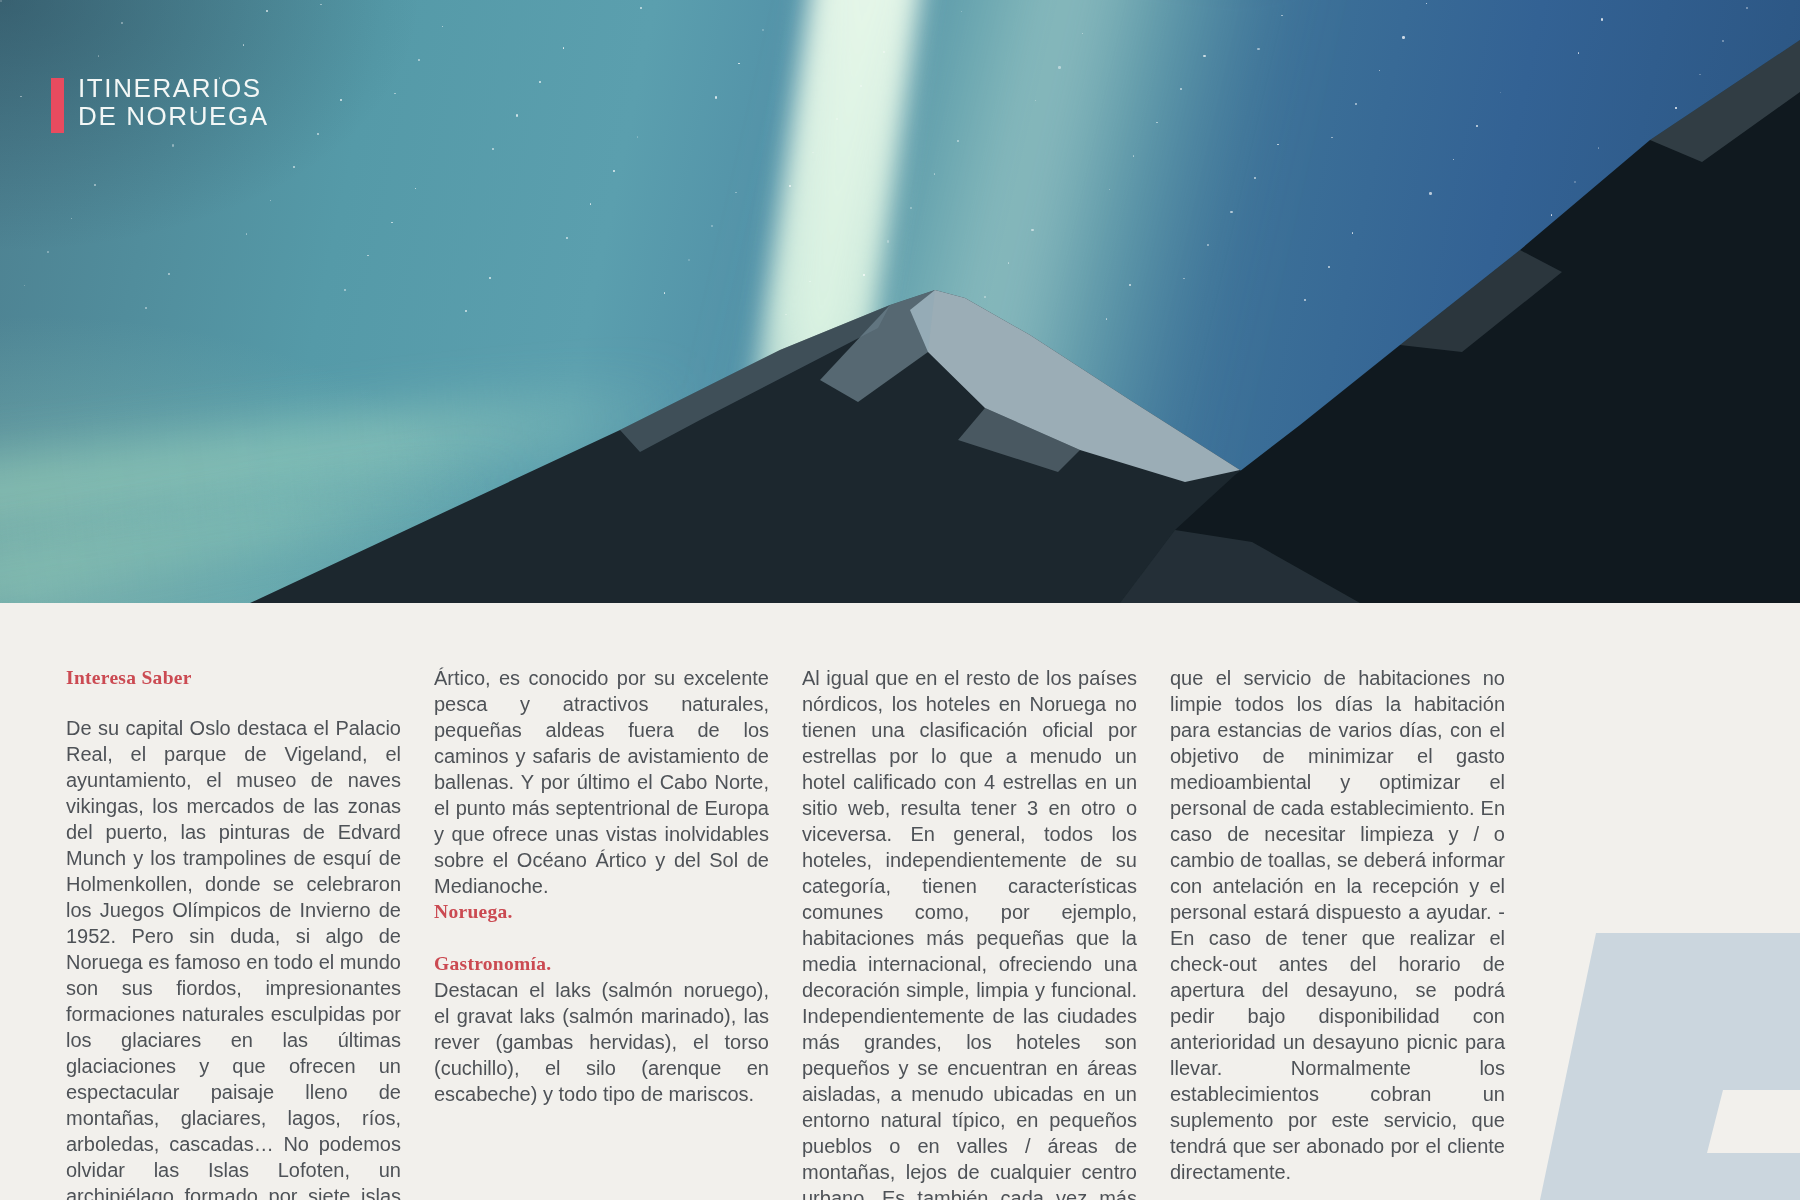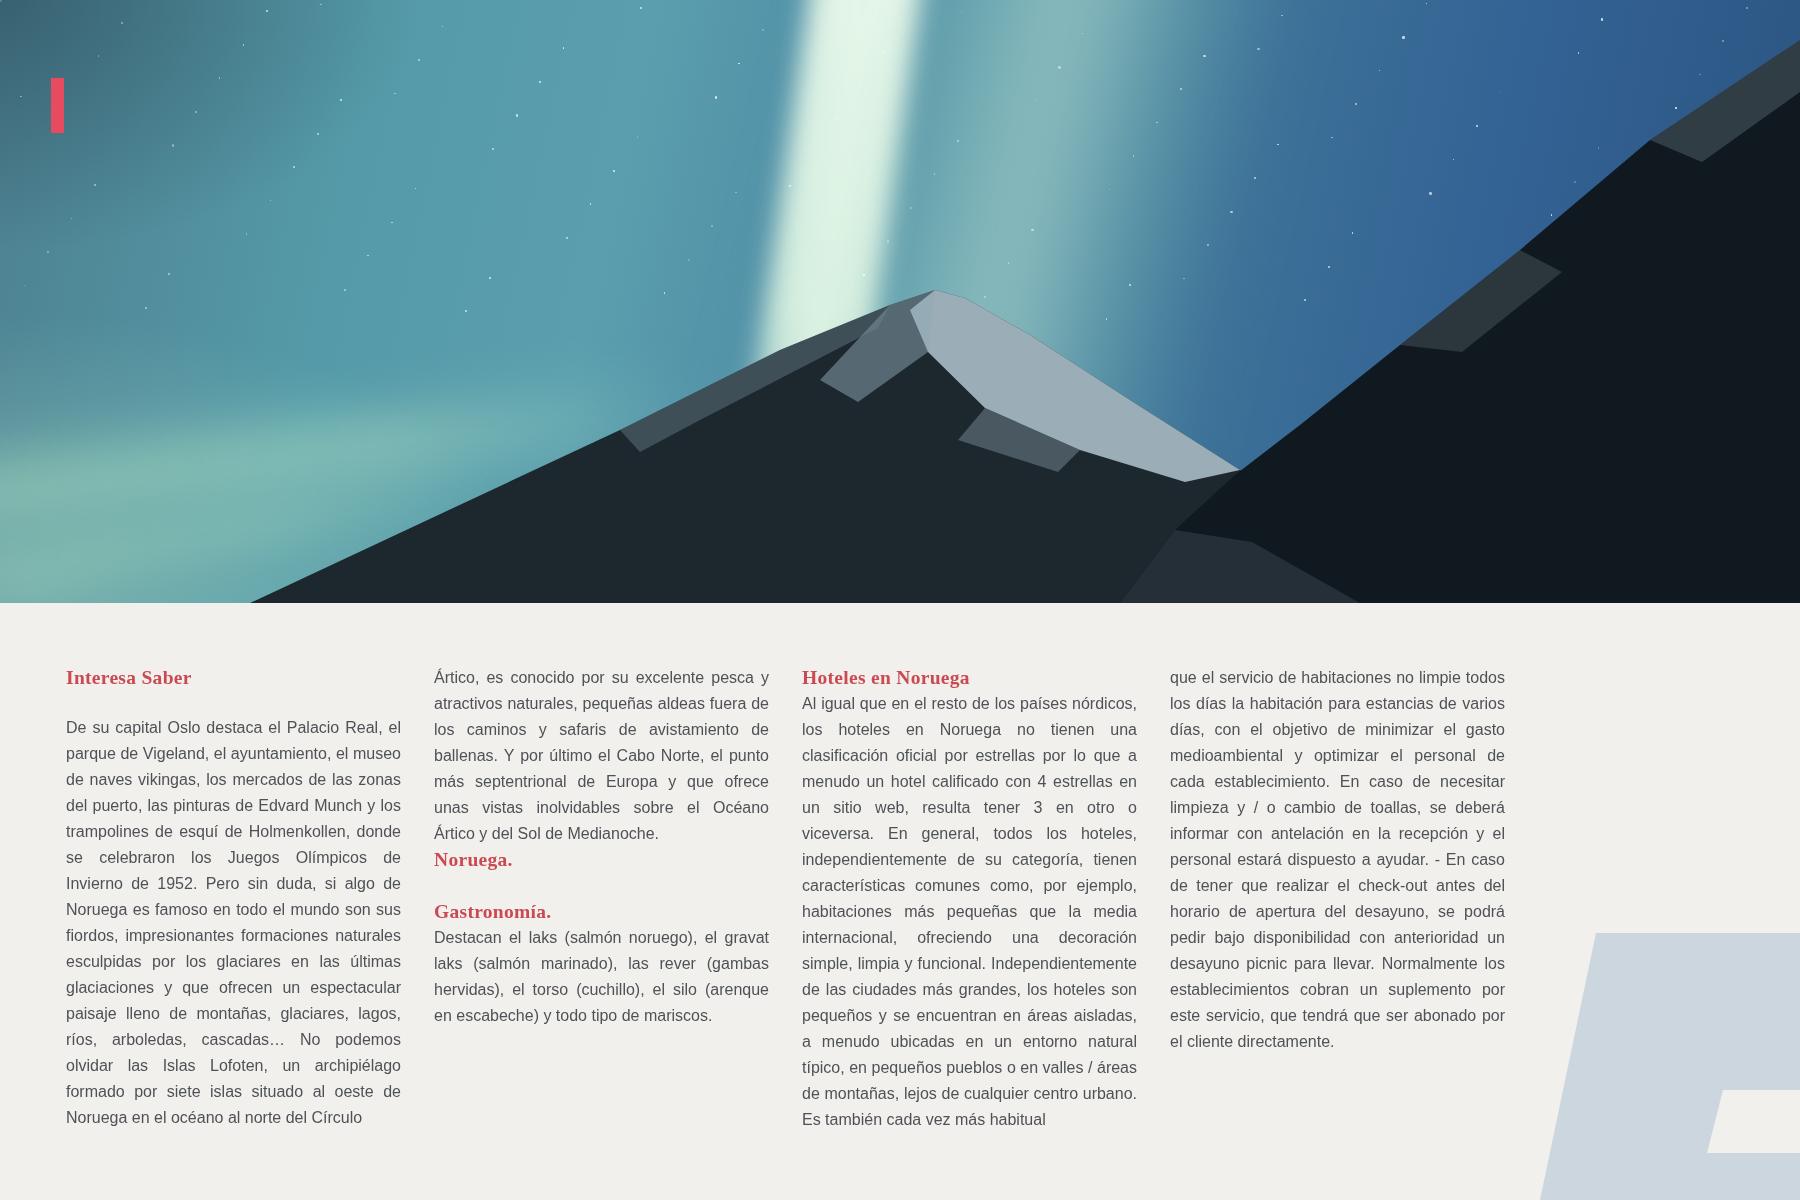--- a/index.html
+++ b/index.html
@@ -60,21 +60,21 @@
   .cols{display:grid;grid-template-columns:repeat(4,335px);column-gap:33px;}
   .col{min-width:0;}
   .heading{
     margin:0;font-family:"Liberation Serif","DejaVu Serif",serif;
     font-weight:700;font-size:19.5px;line-height:26px;letter-spacing:.3px;
     color:var(--heading-red,#cb4a52);
   }
   .h-gap{margin-bottom:24px;}
   .gap-before{margin-top:26px;}
   .body{
-    margin:0;font-size:16px;line-height:26px;color:var(--body-text,#4e5257);
+    margin:0;font-size:20px;line-height:26px;color:var(--body-text,#4e5257);
     text-align:justify;
   }
 </style>
 </head>
 <body>
 
 <div class="page">
 
   <svg class="watermark" viewBox="0 0 1800 1200" preserveAspectRatio="none" aria-hidden="true">
     <polygon points="1596,933 1800,933 1800,1090 1723,1090 1707,1153 1800,1153 1800,1200 1540,1200" fill="#cbd6de"></polygon>
@@ -208,37 +208,40 @@
       <path d="M985 408 L1080 450 L1058 472 L958 440 Z" fill="#9db4bf" opacity="0.35"></path>
 
       <path d="M1800 40 L1650 140 L1520 250 L1400 345 L1300 425 L1235 475 L1175 530 L1120 603 L1800 603 Z" fill="#10191f"></path>
       <path d="M1800 40 L1650 140 L1702 162 L1800 92 Z" fill="#a9bfca" opacity="0.22"></path>
       <path d="M1520 250 L1400 345 L1462 352 L1562 272 Z" fill="#a9bfca" opacity="0.18"></path>
       <path d="M1175 530 L1120 603 L1360 603 L1252 542 Z" fill="#8fa6b2" opacity="0.16"></path>
     </svg>
 
     <div class="title-block">
       <div class="title-bar"></div>
+      <h1 class="title">
+        <span>ITINERARIOS</span>
+        <span>DE NORUEGA</span>
+      </h1>
     </div>
   </header>
 
   <main class="content">
     <div class="cols" id="cols">
         <section class="col">
           <h3 class="heading h-gap">Interesa Saber</h3>
           <p class="body">De su capital Oslo destaca el Palacio Real, el parque de Vigeland, el ayuntamiento, el museo de naves vikingas, los mercados de las zonas del puerto, las pinturas de Edvard Munch y los trampolines de esquí de Holmenkollen, donde se celebraron los Juegos Olímpicos de Invierno de 1952. Pero sin duda, si algo de Noruega es famoso en todo el mundo son sus fiordos, impresionantes formaciones naturales esculpidas por los glaciares en las últimas glaciaciones y que ofrecen un espectacular paisaje lleno de montañas, glaciares, lagos, ríos, arboledas, cascadas… No podemos olvidar las Islas Lofoten, un archipiélago formado por siete islas situado al oeste de Noruega en el océano al norte del Círculo</p>
         </section>
         <section class="col">
           <p class="body">Ártico, es conocido por su excelente pesca y atractivos naturales, pequeñas aldeas fuera de los caminos y safaris de avistamiento de ballenas. Y por último el Cabo Norte, el punto más septentrional de Europa y que ofrece unas vistas inolvidables sobre el Océano Ártico y del Sol de Medianoche.</p>
           <h3 class="heading">Noruega.</h3>
           <h3 class="heading gap-before">Gastronomía.</h3>
           <p class="body">Destacan el laks (salmón noruego), el gravat laks (salmón marinado), las rever (gambas hervidas), el torso (cuchillo), el silo (arenque en escabeche) y todo tipo de mariscos.</p>
         </section>
         <section class="col">
-          <h3 class="heading">Hoteles en Noruega</h3>
           <p class="body">Al igual que en el resto de los países nórdicos, los hoteles en Noruega no tienen una clasificación oficial por estrellas por lo que a menudo un hotel calificado con 4 estrellas en un sitio web, resulta tener 3 en otro o viceversa. En general, todos los hoteles, independientemente de su categoría, tienen características comunes como, por ejemplo, habitaciones más pequeñas que la media internacional, ofreciendo una decoración simple, limpia y funcional. Independientemente de las ciudades más grandes, los hoteles son pequeños y se encuentran en áreas aisladas, a menudo ubicadas en un entorno natural típico, en pequeños pueblos o en valles / áreas de montañas, lejos de cualquier centro urbano. Es también cada vez más habitual</p>
         </section>
         <section class="col">
           <p class="body">que el servicio de habitaciones no limpie todos los días la habitación para estancias de varios días, con el objetivo de minimizar el gasto medioambiental y optimizar el personal de cada establecimiento. En caso de necesitar limpieza y / o cambio de toallas, se deberá informar con antelación en la recepción y el personal estará dispuesto a ayudar. - En caso de tener que realizar el check-out antes del horario de apertura del desayuno, se podrá pedir bajo disponibilidad con anterioridad un desayuno picnic para llevar. Normalmente los establecimientos cobran un suplemento por este servicio, que tendrá que ser abonado por el cliente directamente.</p>
         </section>
       </div>
   </main>
 
 </div>
 

